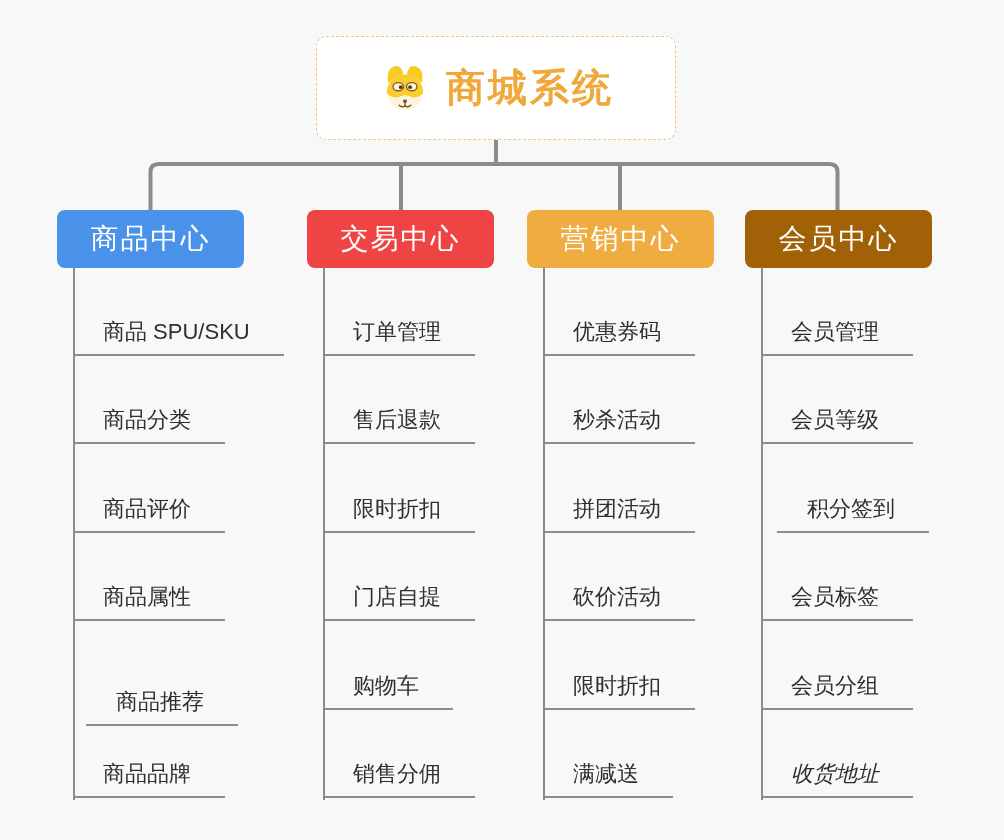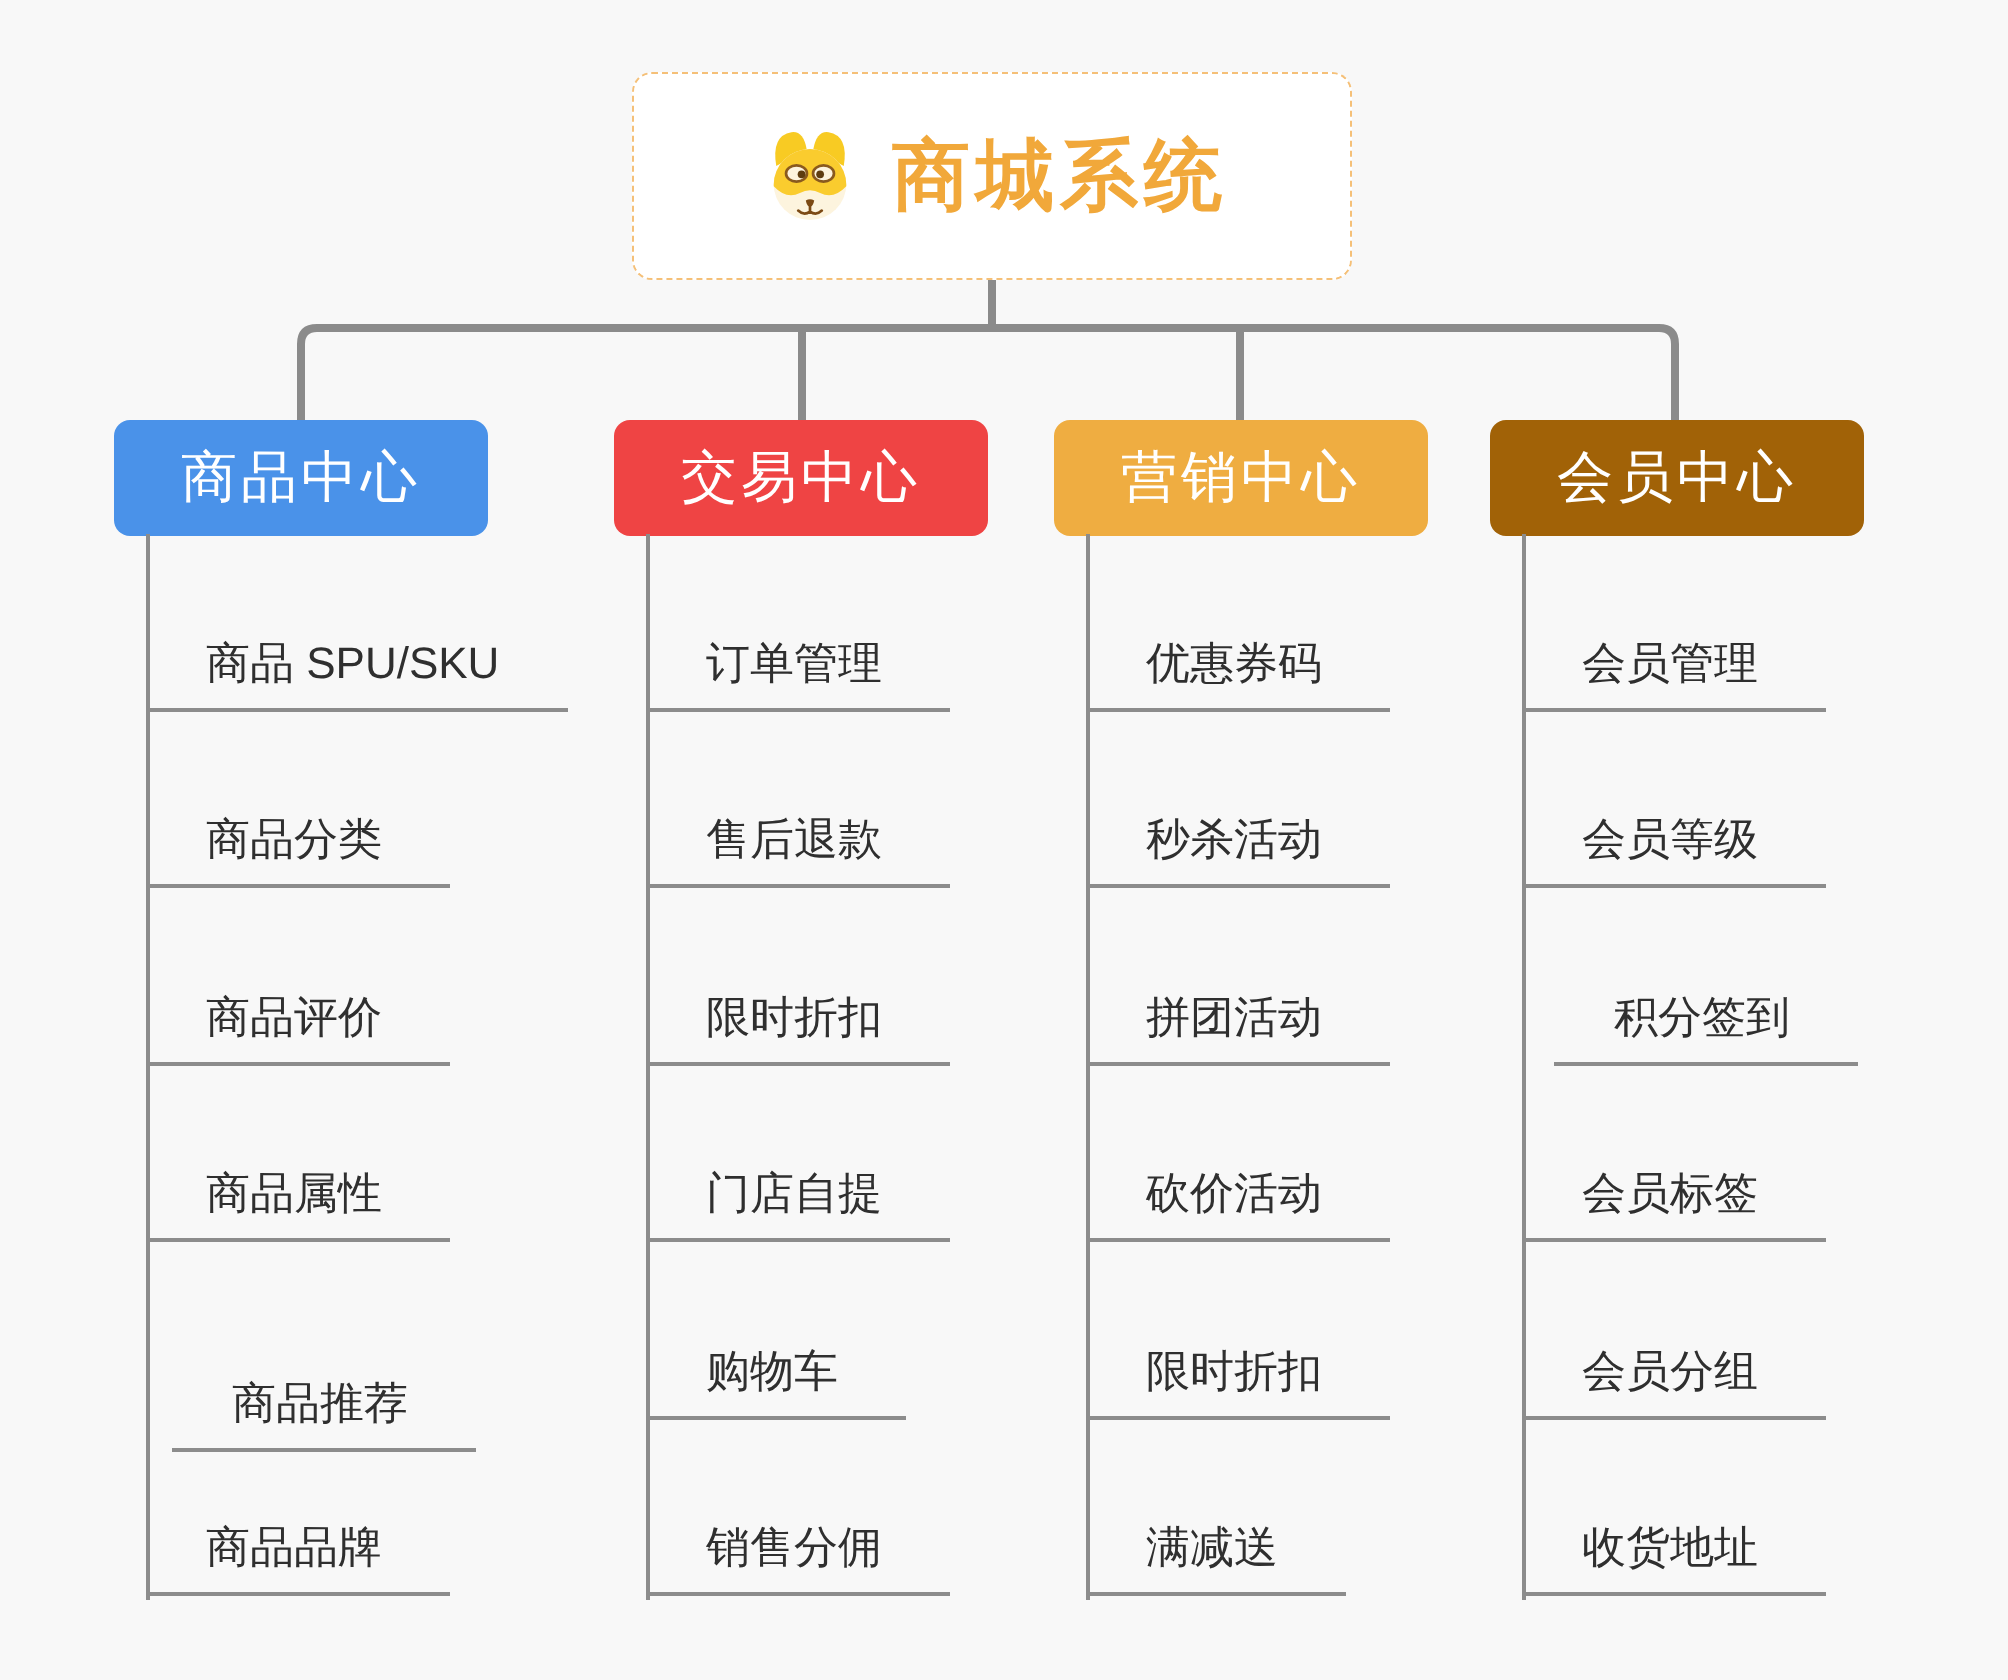--- a/index.html
+++ b/index.html
@@ -110,16 +110,16 @@
       <div class="child-item" style="left: 543px; top: 575px;">砍价活动</div>
       <div class="child-item" style="left: 543px; top: 664px;">限时折扣</div>
       <div class="child-item" style="left: 543px; top: 752px;">满减送</div>
       <div class="branch-header" style="left: 745px; background: #a16207;">会员中心</div>
       <div class="branch-line" style="left: 761px;"></div>
       <div class="child-item" style="left: 761px; top: 310px;">会员管理</div>
       <div class="child-item" style="left: 761px; top: 398px;">会员等级</div>
       <div class="child-item" style="left: 761px; top: 487px; margin-left: 16px;">积分签到</div>
       <div class="child-item" style="left: 761px; top: 575px;">会员标签</div>
       <div class="child-item" style="left: 761px; top: 664px;">会员分组</div>
-      <div class="child-item" style="left: 761px; top: 752px;">收货地址</div>
+      <div class="child-item" style="left: 761px; top: 752px; font-style: italic;">收货地址</div>
     </div>
 
 </div>
 
 </body></html>

